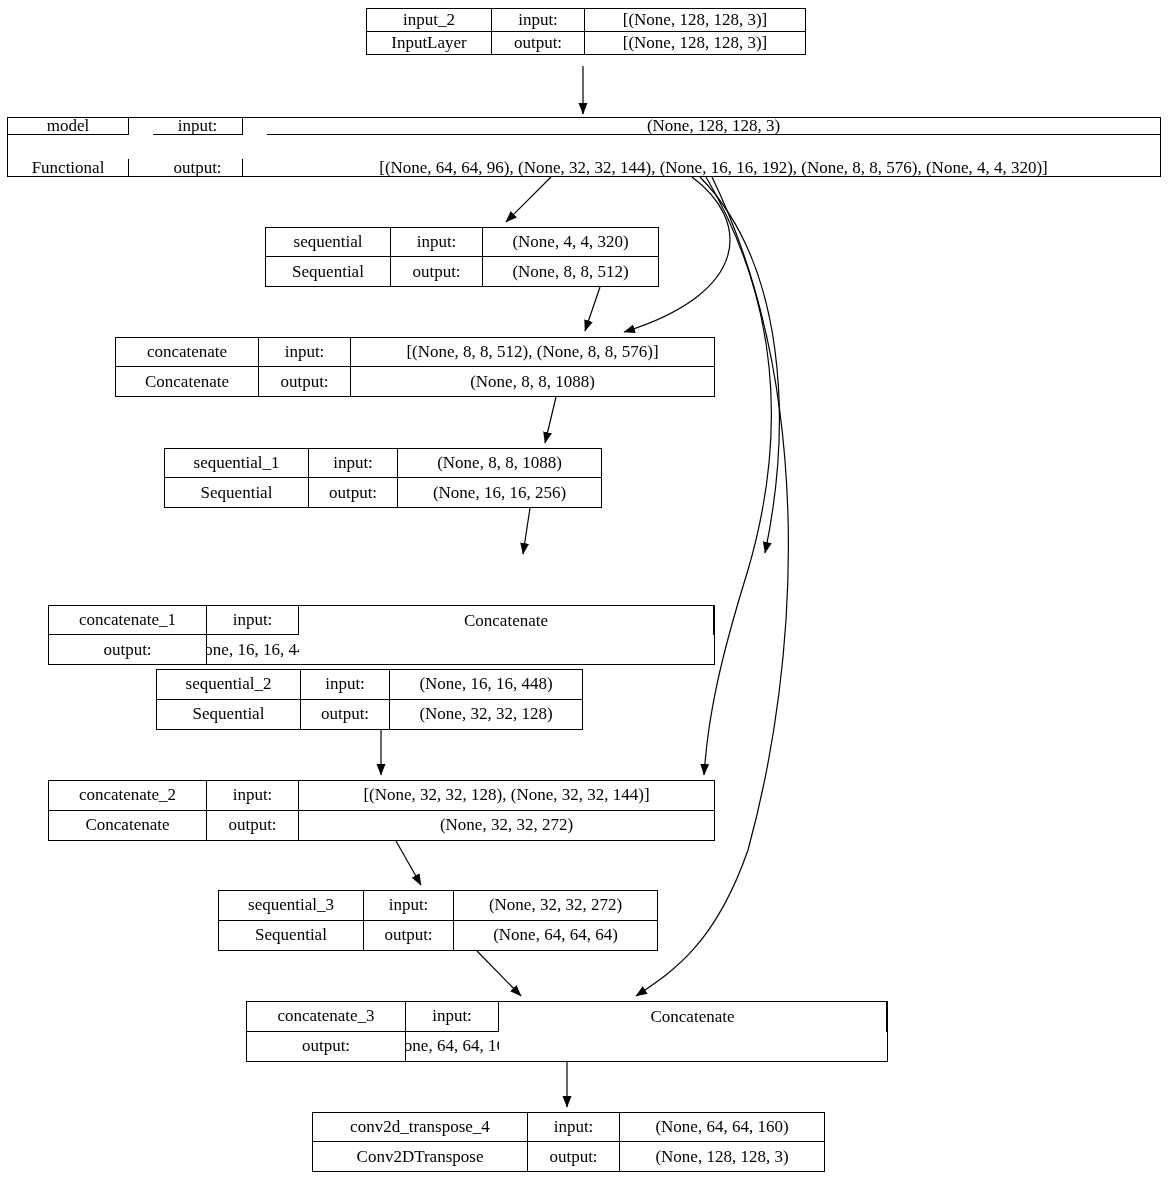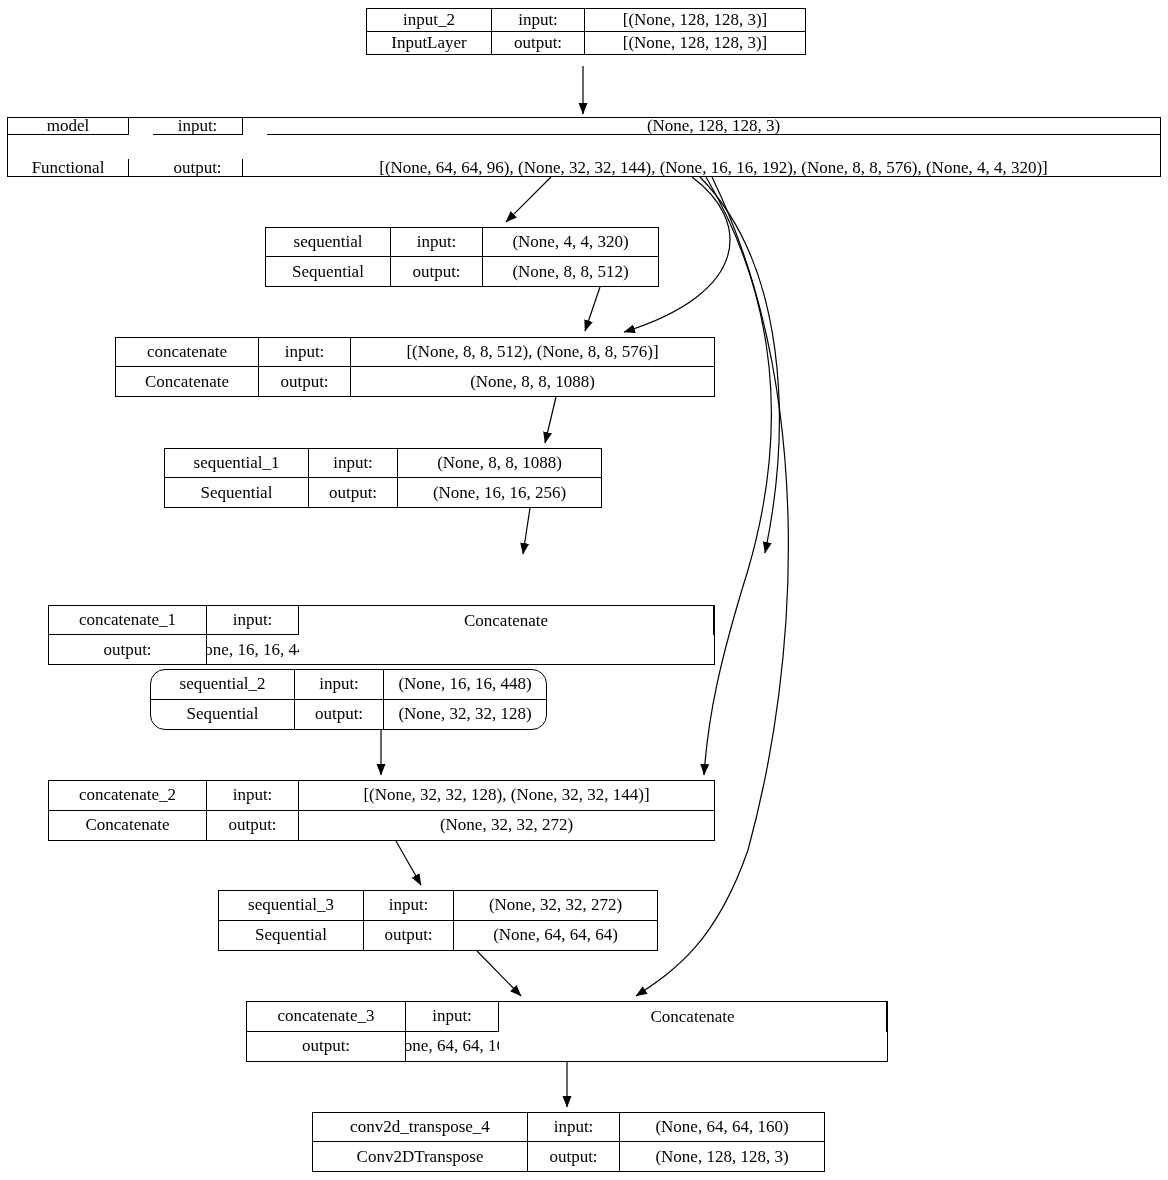--- a/index.html
+++ b/index.html
@@ -115,21 +115,21 @@
       <div class="cell vline">output:</div>
       <div class="cell">(None, 16, 16, 256)</div>
     </div>
     <div class="node" style="left: 48px; top: 559px; width: 667px; height: 60px; grid-template-columns: 158px 92px 1fr; margin-top: 46px;">
       <div class="cell vline hline">concatenate_1</div>
       <div class="cell vline hline">input:</div>
       <div class="cell vline">Concatenate</div>
       <div class="cell vline">output:</div>
       <div class="cell">(None, 16, 16, 448)</div>
     </div>
-    <div class="node" style="left: 150px; top: 669px; width: 397px; height: 61px; grid-template-columns: 144px 89px 1fr; border-radius: 15px;">
+    <div class="node" style="left: 156px; top: 669px; width: 427px; height: 61px; grid-template-columns: 144px 89px 1fr;">
       <div class="cell vline hline">sequential_2</div>
       <div class="cell vline hline">input:</div>
       <div class="cell hline">(None, 16, 16, 448)</div>
       <div class="cell vline">Sequential</div>
       <div class="cell vline">output:</div>
       <div class="cell">(None, 32, 32, 128)</div>
     </div>
     <div class="node" style="left: 48px; top: 780px; width: 667px; height: 61px; grid-template-columns: 158px 92px 1fr;">
       <div class="cell vline hline">concatenate_2</div>
       <div class="cell vline hline">input:</div>

